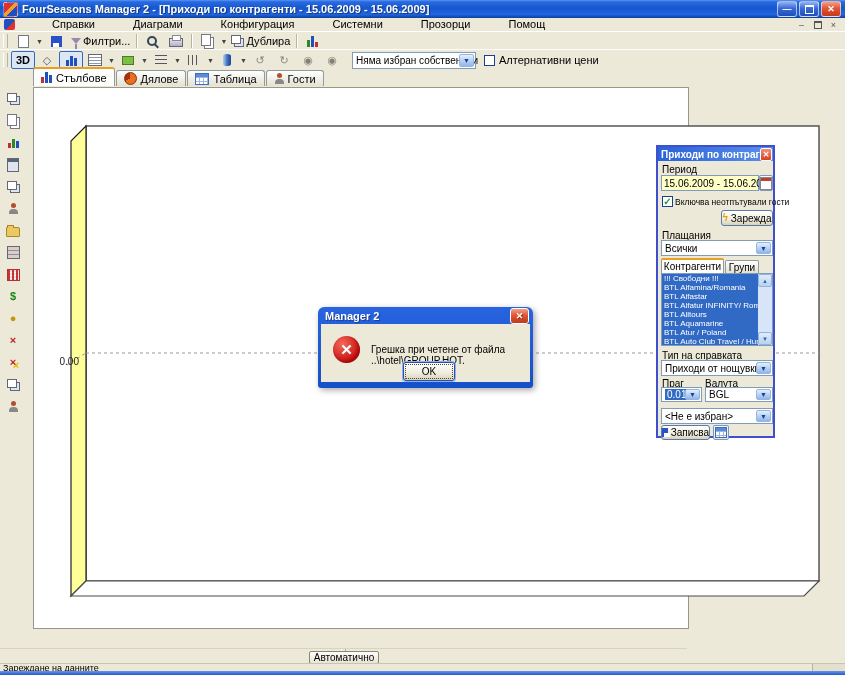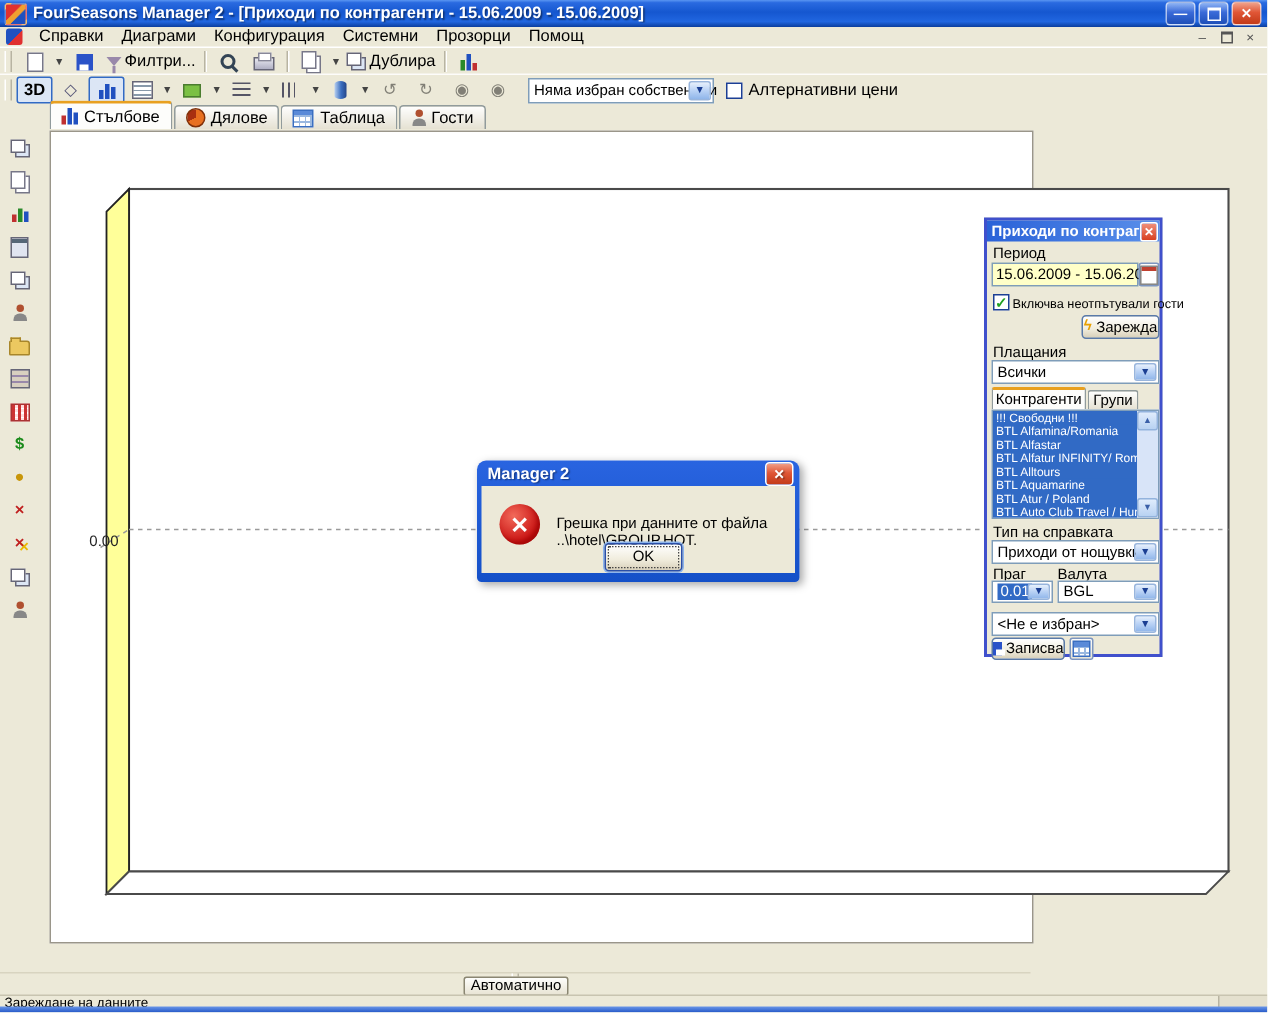--- a/index.html
+++ b/index.html
@@ -13,21 +13,21 @@
   .titlebar .appicon{width:13px;height:13px;margin:0 4px 0 3px;background:
     linear-gradient(135deg,#e03030 0 40%,#f0a030 40% 60%,#2050c0 60%);border-radius:2px;border:1px solid #fff5;}
   .titlebar .ttext{flex:1;font-size:11px;text-shadow:1px 1px 1px #0007;white-space:nowrap;overflow:hidden;}
   .winbtns{display:flex;gap:2px;margin-right:4px;}
   .wbtn{width:18px;height:14px;border:1px solid #fff9;border-radius:3px;color:#fff;font-size:9px;font-weight:bold;
     display:flex;align-items:center;justify-content:center;background:linear-gradient(180deg,#8fb4f4,#3a6ad8 45%,#1e4fb8);}
   .wbtn.close{background:linear-gradient(180deg,#f0a088,#e05636 45%,#c23a18);}
   .rest{width:7px;height:6px;border:1px solid #fff;border-top-width:2px;background:transparent;}
 
   
-  .menubar{position:absolute;left:0;top:18px;width:845px;height:13px;display:flex;align-items:center;background:#ece9d8;}
+  .menubar{position:absolute;left:0;top:18px;width:845px;height:13px;display:flex;align-items:center;background:#ece9d8;gap:26px;}
   .menubar .micon{width:11px;height:11px;margin:0 5px 0 4px;background:linear-gradient(135deg,#2050c0 0 55%,#e03030 55%);border-radius:2px;}
   .mitem{padding:0 6px;height:13px;line-height:13px;cursor:default;}
   .mdibtns{margin-left:auto;display:flex;gap:3px;margin-right:5px;color:#555;align-items:center;}
   .mdib{width:13px;height:11px;display:flex;align-items:center;justify-content:center;font-size:9px;}
   .mdirest{width:6px;height:5px;border:1px solid #555;border-top-width:2px;}
 
   
   .tbar1{position:absolute;left:0;top:31px;width:845px;height:18px;display:flex;align-items:center;border-top:1px solid #fff;}
   .tbar2{position:absolute;left:0;top:49px;width:845px;height:20px;display:flex;align-items:center;border-top:1px solid #fffd;}
   .grip{width:3px;height:14px;margin:0 3px;border-left:1px solid #fff;border-right:1px solid #b8b4a2;}
@@ -439,21 +439,21 @@
     </div>
   </div>
 
   <div class="dialog">
     <div class="dtitle">
       <span>Manager 2</span>
       <span class="dclose">✕</span>
     </div>
     <div class="dbody">
       <span class="erricon">✕</span>
-      <span class="dmsg">Грешка при данните от файла ..\hotel\GROUP.HOT.</span>
+      <span class="dmsg">Грешка при четене от файла ..\hotel\GROUP.HOT.</span>
       <span class="okbtn">
           <span>OK</span>
         </span>
     </div>
   </div>
 
 
   <div class="autorow">
     <span class="grip"></span>
     <span class="taskbtn" style="margin-left:1px;">

